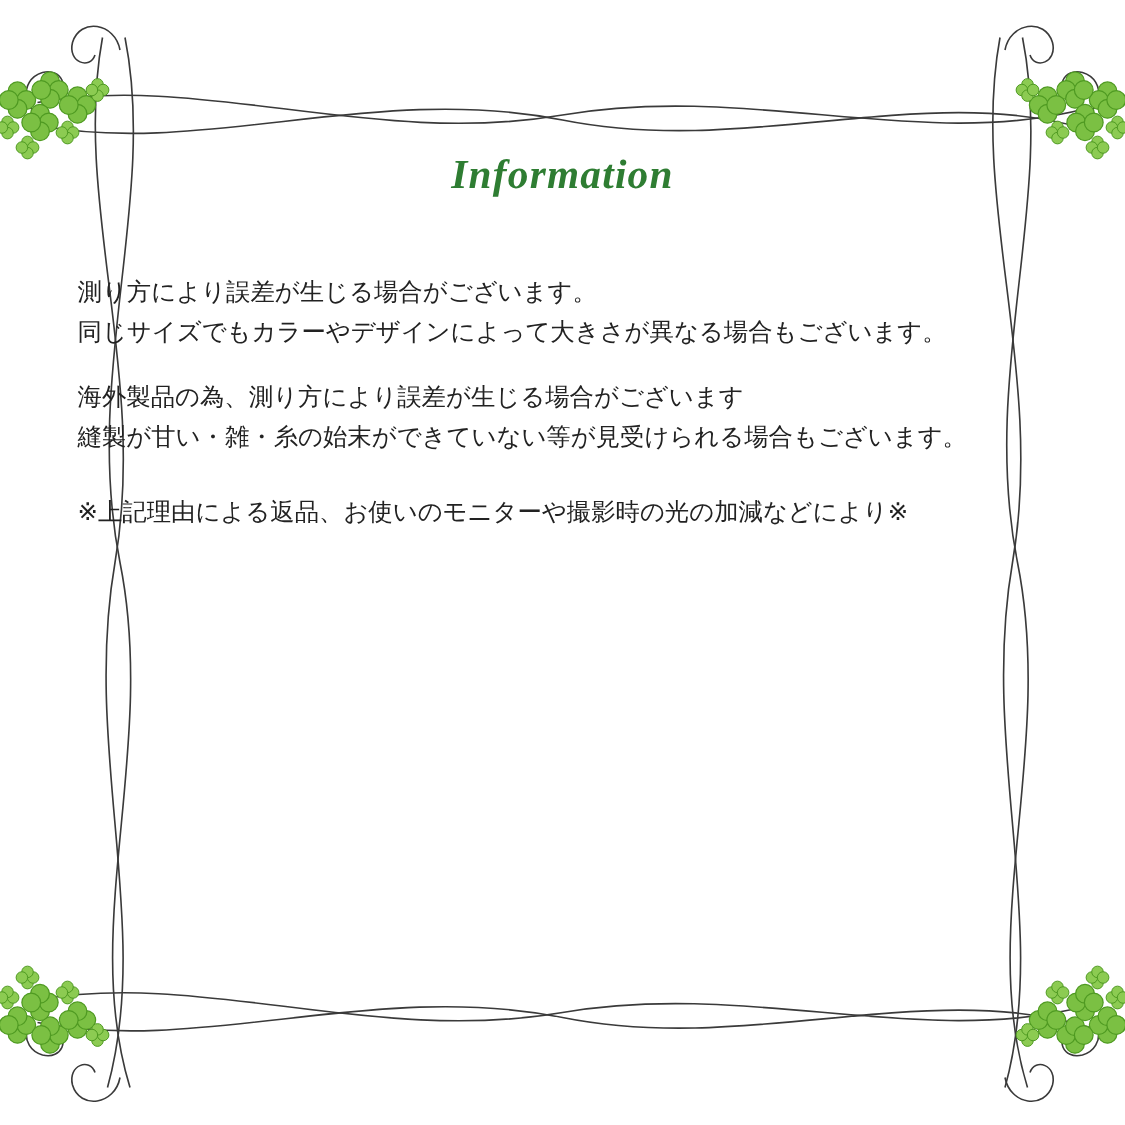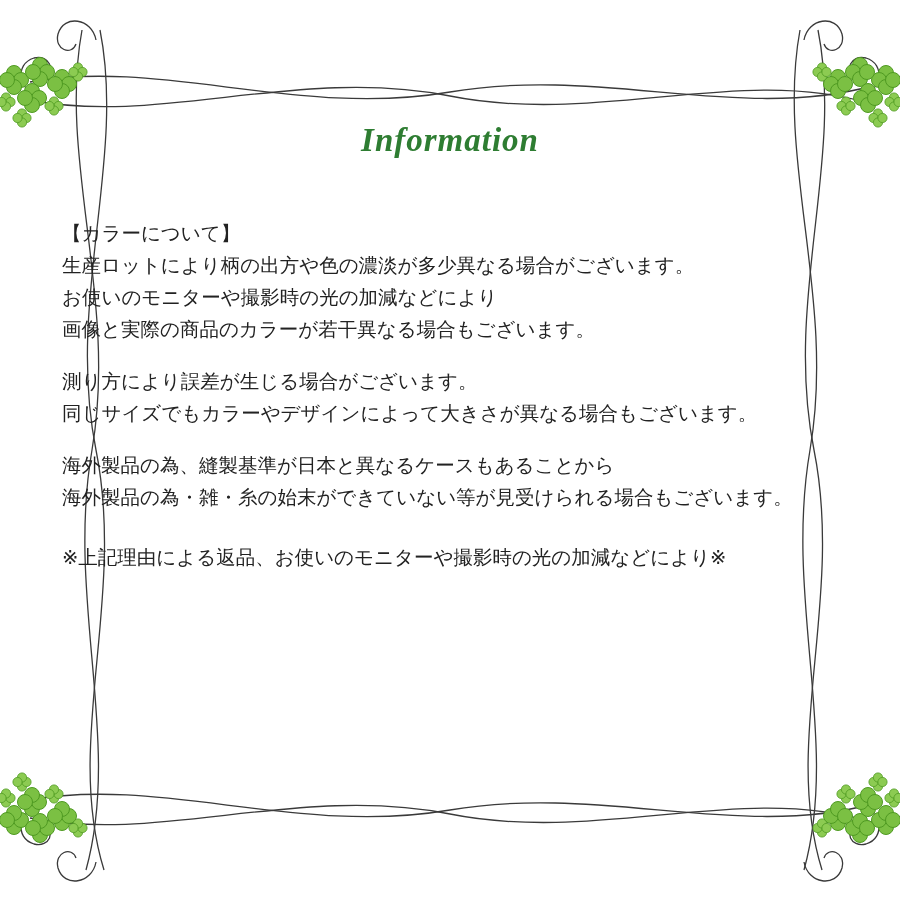--- a/index.html
+++ b/index.html
@@ -134,35 +134,29 @@
     <g transform="translate(900,900) scale(-1,-1)">
       <use href="#corner-cluster" x="-8" y="58"></use>
     </g>
   </svg>
 
   <div id="content">
     <div class="title">Information</div>
 
     <div class="body-block">
 
-      <div class="para">
-        <div class="line">【カラーについて】</div>
-        <div class="line">生産ロットにより柄の出方や色の濃淡が多少異なる場合がございます。</div>
-        <div class="line">お使いのモニターや撮影時の光の加減などにより</div>
-        <div class="line">画像と実際の商品のカラーが若干異なる場合もございます。</div>
-      </div>
 
       <div class="para">
         <div class="line">測り方により誤差が生じる場合がございます。</div>
         <div class="line">同じサイズでもカラーやデザインによって大きさが異なる場合もございます。</div>
       </div>
 
       <div class="para">
-        <div class="line">海外製品の為、縫製基準が日本と異なるケースもあることから</div>
-        <div class="line">海外製品の為・雑・糸の始末ができていない等が見受けられる場合もございます。</div>
+        <div class="line">海外製品の為、測り方により誤差が生じる場合がございます</div>
+        <div class="line">縫製が甘い・雑・糸の始末ができていない等が見受けられる場合もございます。</div>
       </div>
 
       <div class="note">
         <div class="line">※上記理由による返品、お使いのモニターや撮影時の光の加減などにより※</div>
       </div>
 
     </div>
   </div>
 </div>
 

